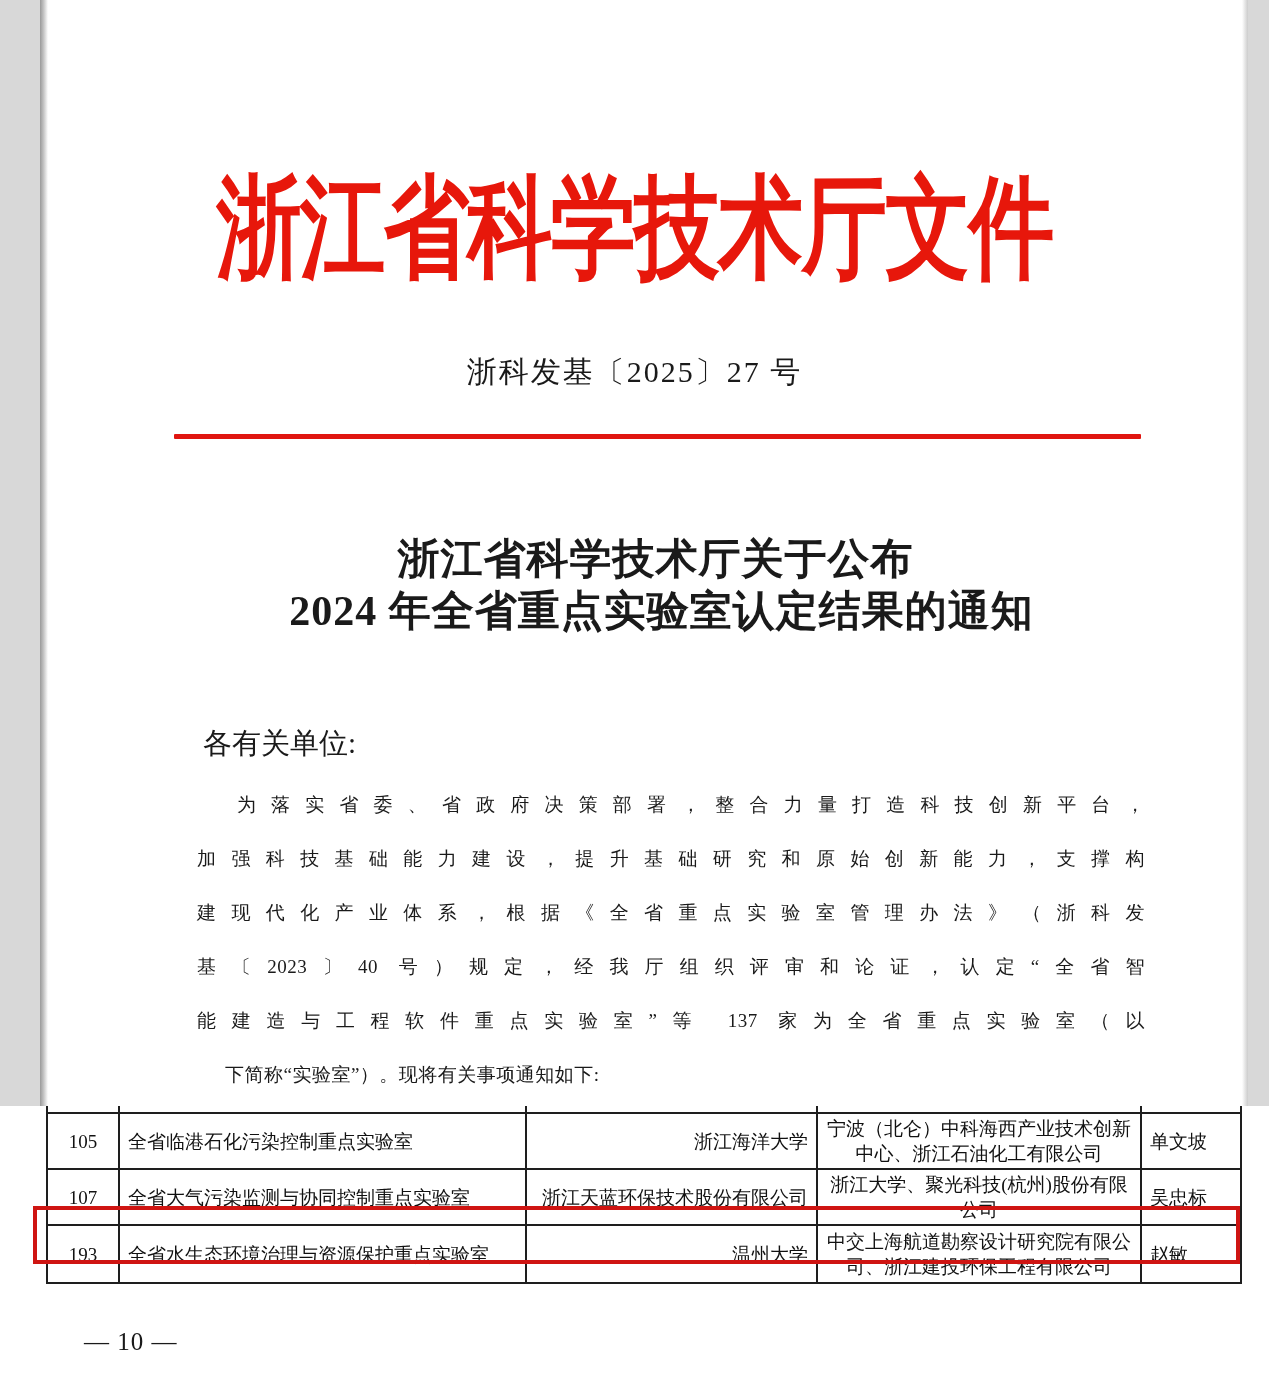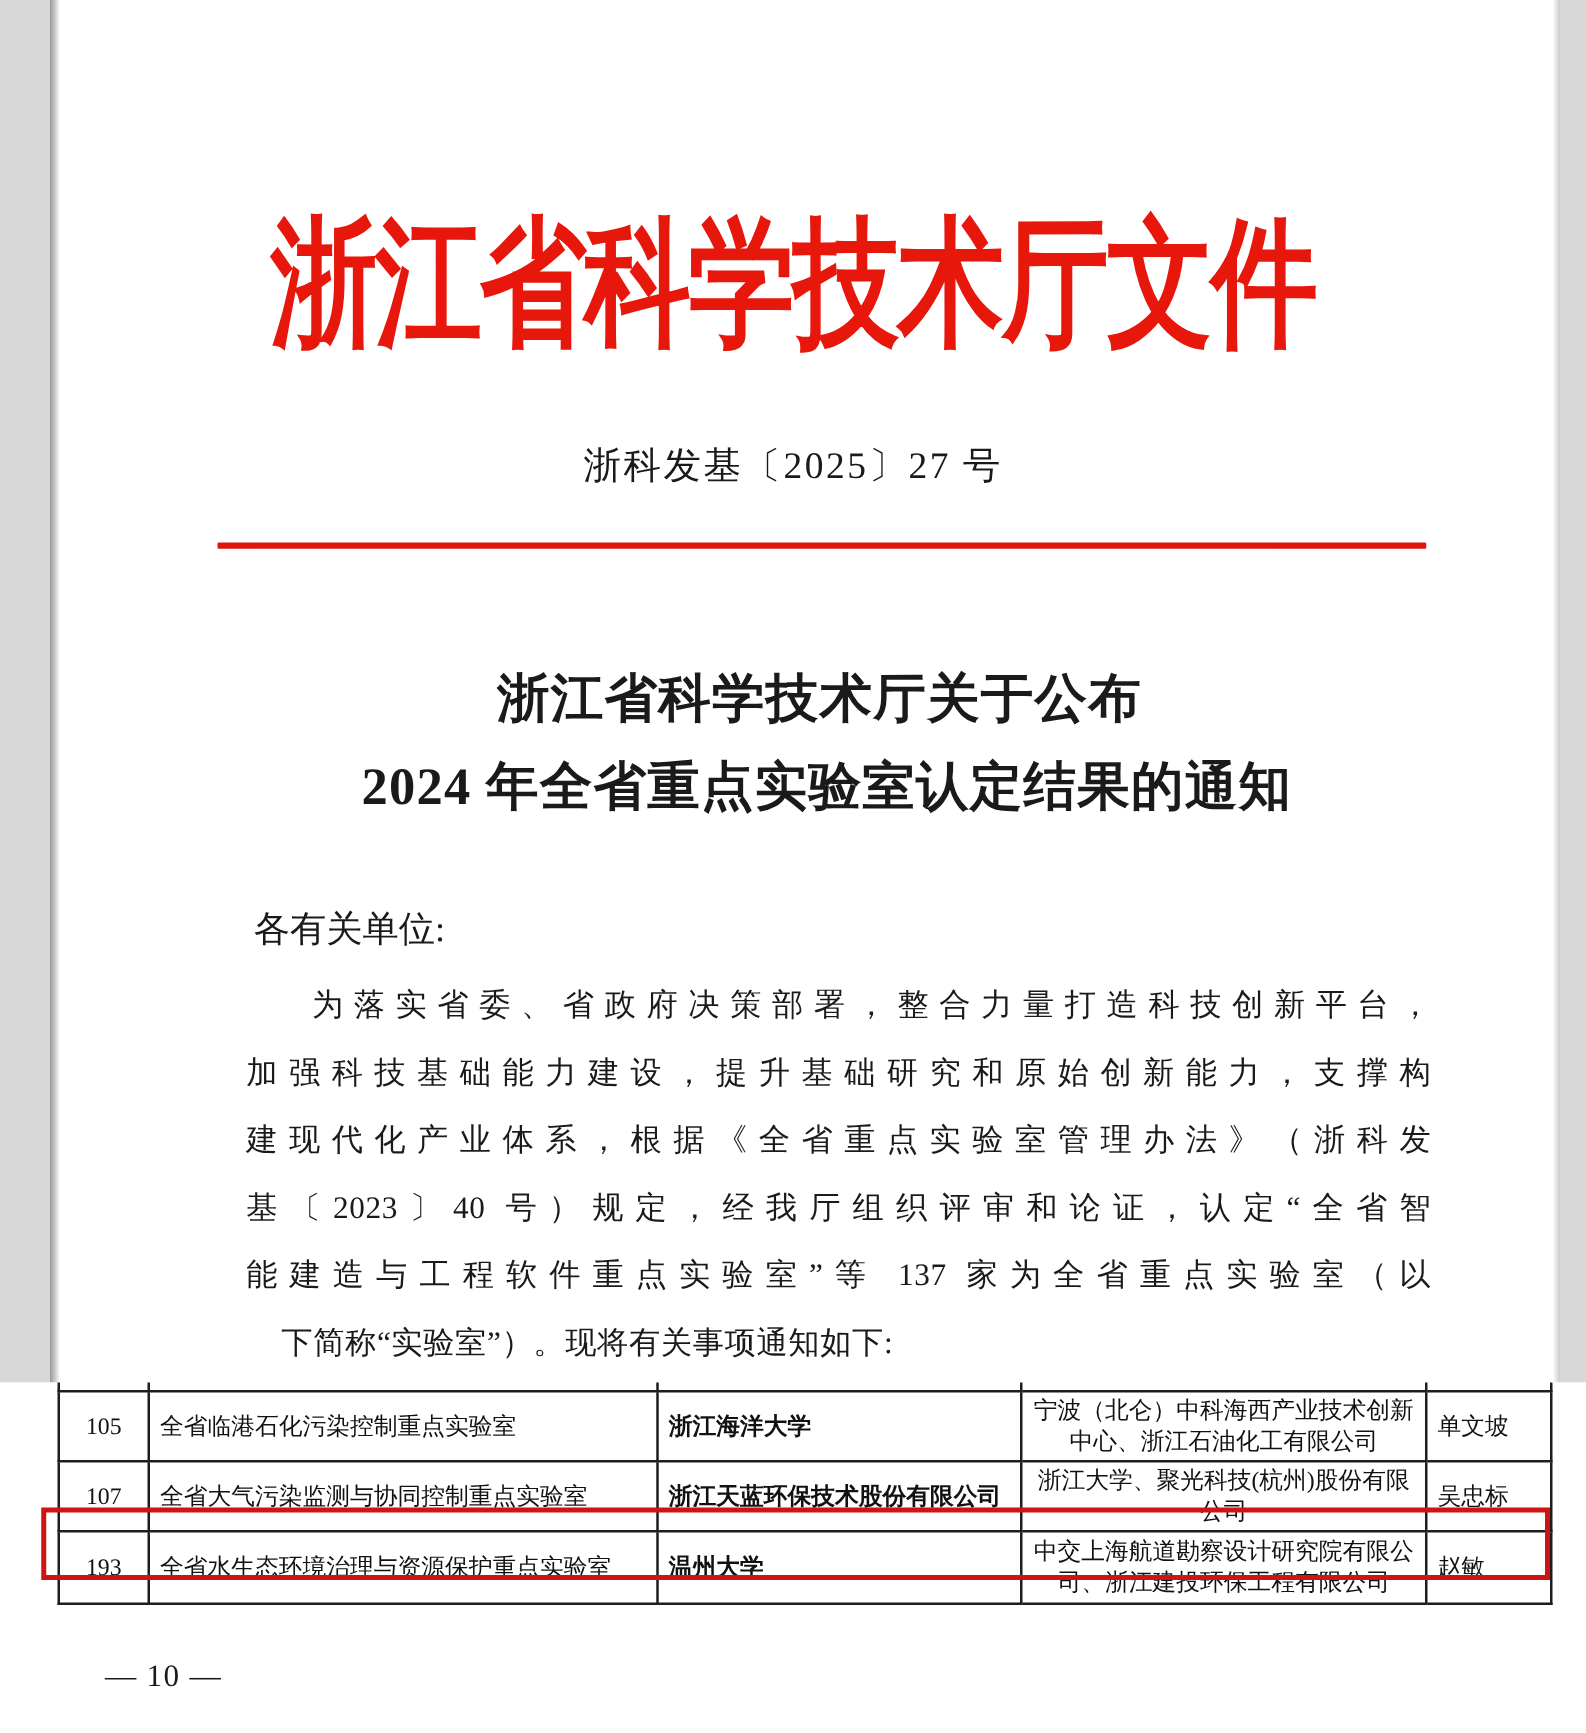--- a/index.html
+++ b/index.html
@@ -39,43 +39,43 @@
     position:absolute;left:174px;top:434px;width:967px;height:5px;
     background:#e01510;border-radius:1px;
   }
 
   
   .notice-title{
     position:absolute;left:0;right:0;text-align:center;
     font-size:42px;font-weight:bold;letter-spacing:1px;margin-left:42px;
   }
   .notice-title.l1{top:531px;}
-  .notice-title.l2{top:601px;padding-left:12px;}
+  .notice-title.l2{top:583px;padding-left:12px;}
 
   
   .salutation{position:absolute;left:203px;top:724px;font-size:29px;}
-  .body-para{position:absolute;left:197px;top:778px;width:948px;font-size:25px;}
+  .body-para{position:absolute;left:197px;top:778px;width:948px;font-size:19px;}
   .bline{line-height:54px;text-align:justify;text-align-last:justify;letter-spacing:0.5px;}
   .bline.first{text-indent:2.1em;}
   .bline.last{text-align-last:left;margin-left:28px;}
 
   
   .band{position:absolute;left:0;top:1106px;width:1269px;height:280px;background:#ffffff;}
   table.annex{
     position:absolute;left:46px;top:0;
     border-collapse:collapse;table-layout:fixed;
     font-size:19px;line-height:1.32;color:#111;padding-left:27px;
   }
   table.annex td{
     border:2px solid #1e1e1e;
     padding:2px 8px;vertical-align:middle;overflow:hidden;
   }
   td.c-no{width:54px;text-align:center;padding:2px 2px;}
   td.c-lab{width:389px;text-align:left;}
-  td.c-host{width:273px;text-align:left;font-weight:bold;}
+  td.c-host{width:273px;text-align:right;}
   td.c-part{width:306px;text-align:center;border-radius:25px;}
   td.c-dir{width:82px;text-align:left;border-radius:13px;}
   tr.sliver td{height:6px;border-top:none;padding:0;}
   tr.r105 td{height:50px;}
   tr.r106 td{height:41px;}
   tr.r107 td{height:42px;}
   tr.r108 td{height:52px;}
 
   .highlight-box{
     position:absolute;left:33px;top:100px;width:1199px;height:50px;

